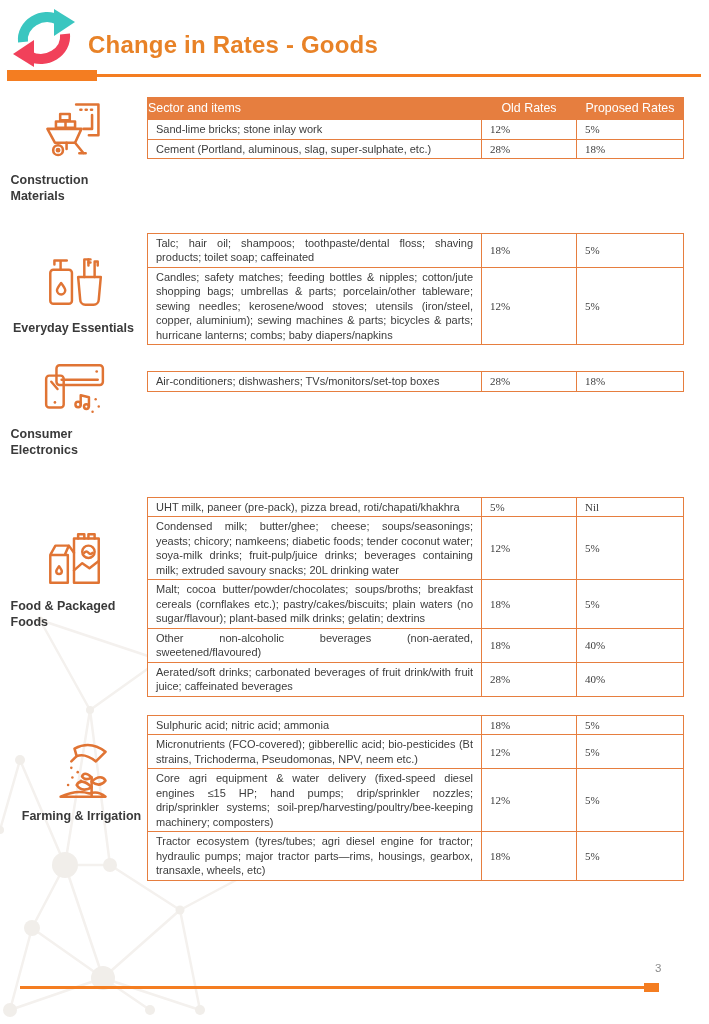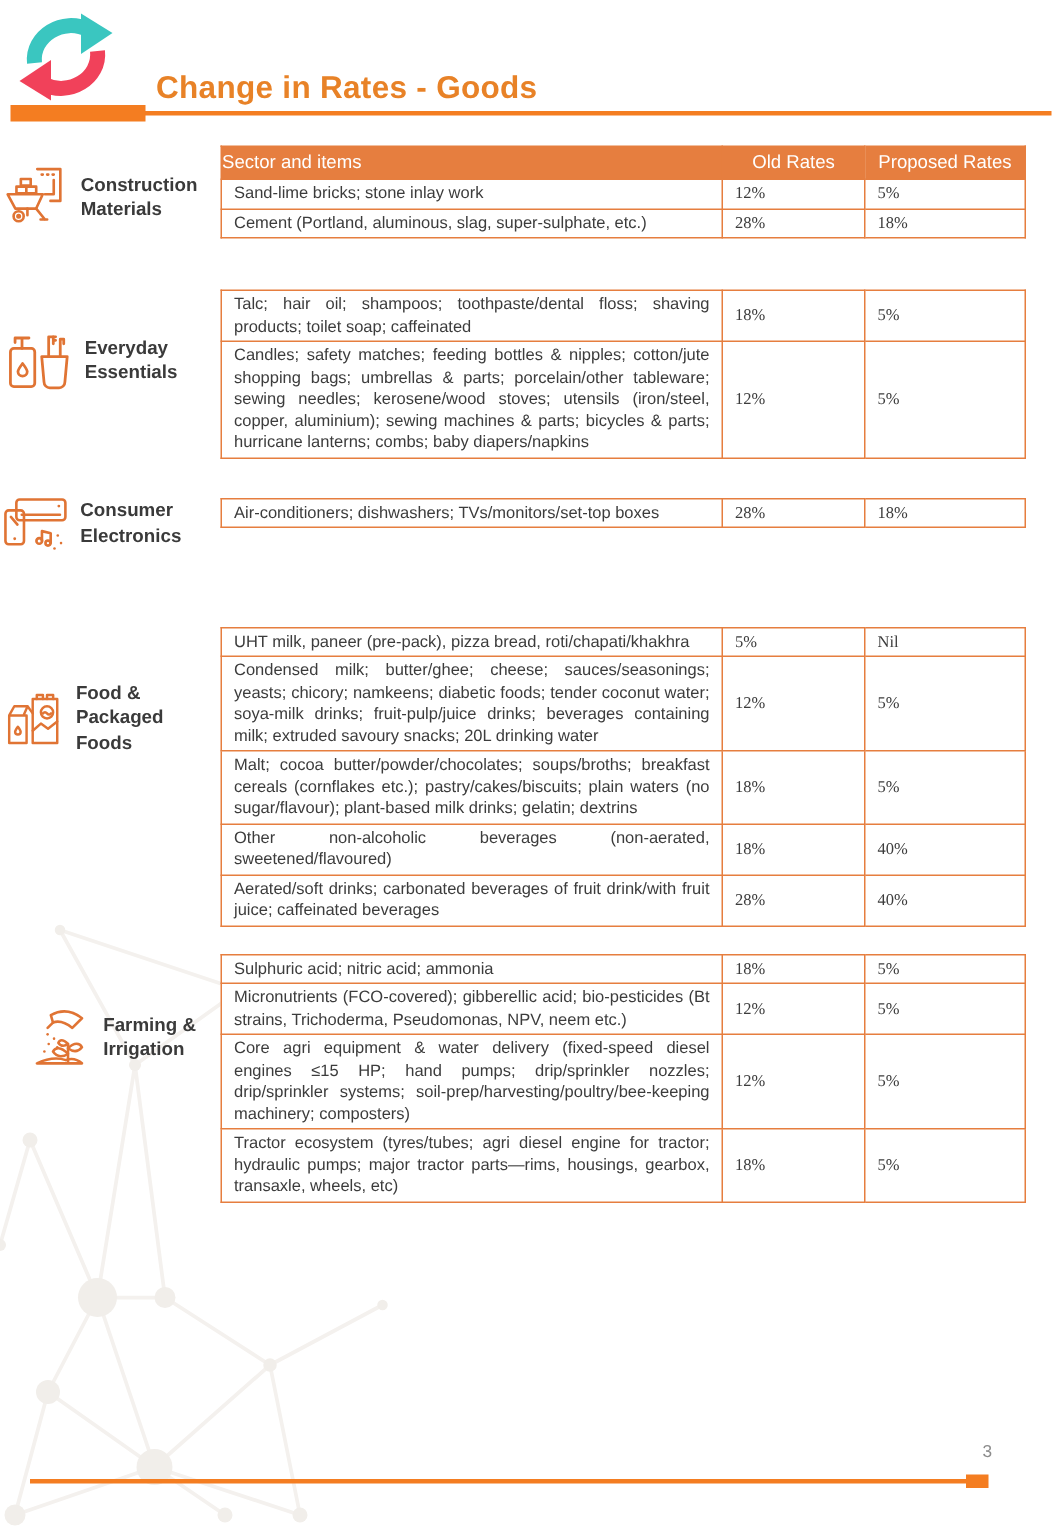--- a/index.html
+++ b/index.html
@@ -7,32 +7,32 @@
   body {
     width:709px; height:1024px; position:relative; overflow:hidden;
     background:#ffffff; font-family:"Liberation Sans", sans-serif;
   }
   
   .bg-net { position:absolute; left:0; top:580px; pointer-events:none; }
   
   .header { position:relative; height:83px; }
   .logo { position:absolute; left:12px; top:5px; }
   .title {
-    position:absolute; left:88px; top:31px; margin:16px;
-    font-size:21px; font-weight:bold; color:#E88227; letter-spacing:.2px;
+    position:absolute; left:88px; top:31px; margin:0;
+    font-size:24px; font-weight:bold; color:#E88227; letter-spacing:.2px;
     white-space:nowrap;
   }
   .rule-thin { position:absolute; left:8px; top:74px; width:693px; height:3px; background:#F47D21; }
   .rule-thick { position:absolute; left:7px; top:70px; width:90px; height:11px; background:#F47D21; }
   
   .content { position:relative; padding-top:14px; }
   .section { display:flex; align-items:flex-start; }
   .side {
     width:147px; flex:0 0 147px;
-    display:flex; flex-direction:row; align-items:center; gap:7px;
+    display:flex; flex-direction:column; align-items:center; gap:7px;
   }
   .s1 .side { margin-top:0px; }   .s1 { margin-bottom:28px; }
   .s2 .side { margin-top:14px; }  .s2 { margin-bottom:26px; }
   .s3 .side { margin-top:-14px; } .s3 { margin-bottom:38px; }
   .s4 .side { margin-top:28px; }  .s4 { margin-bottom:18px; }
   .s5 .side { margin-top:24px;padding-left:16px; }  .s5 { margin-bottom:0; }
   .side-label {
     font-size:12.5px; font-weight:bold; color:#3A3A3A;
     text-align:left; line-height:1.3; max-width:126px;
   }
@@ -230,21 +230,21 @@
           <col style="width:95px">
           <col style="width:107px">
         </colgroup>
       <tbody>
         <tr>
           <td class="items">UHT milk, paneer (pre-pack), pizza bread, roti/chapati/khakhra</td>
           <td class="rate">5%</td>
           <td class="rate">Nil</td>
         </tr>
         <tr>
-          <td class="items">Condensed milk; butter/ghee; cheese; sauces/seasonings; yeasts; chicory; namkeens; diabetic foods; tender coconut water; soya-milk drinks; fruit-pulp/juice drinks; beverages containing milk; extruded savoury snacks; 20L drinking water</td>
+          <td class="items">Condensed milk; butter/ghee; cheese; soups/seasonings; yeasts; chicory; namkeens; diabetic foods; tender coconut water; soya-milk drinks; fruit-pulp/juice drinks; beverages containing milk; extruded savoury snacks; 20L drinking water</td>
           <td class="rate">12%</td>
           <td class="rate">5%</td>
         </tr>
         <tr>
           <td class="items">Malt; cocoa butter/powder/chocolates; soups/broths; breakfast cereals (cornflakes etc.); pastry/cakes/biscuits; plain waters (no sugar/flavour); plant-based milk drinks; gelatin; dextrins</td>
           <td class="rate">18%</td>
           <td class="rate">5%</td>
         </tr>
         <tr>
           <td class="items">Other non-alcoholic beverages (non-aerated, sweetened/flavoured)</td>

